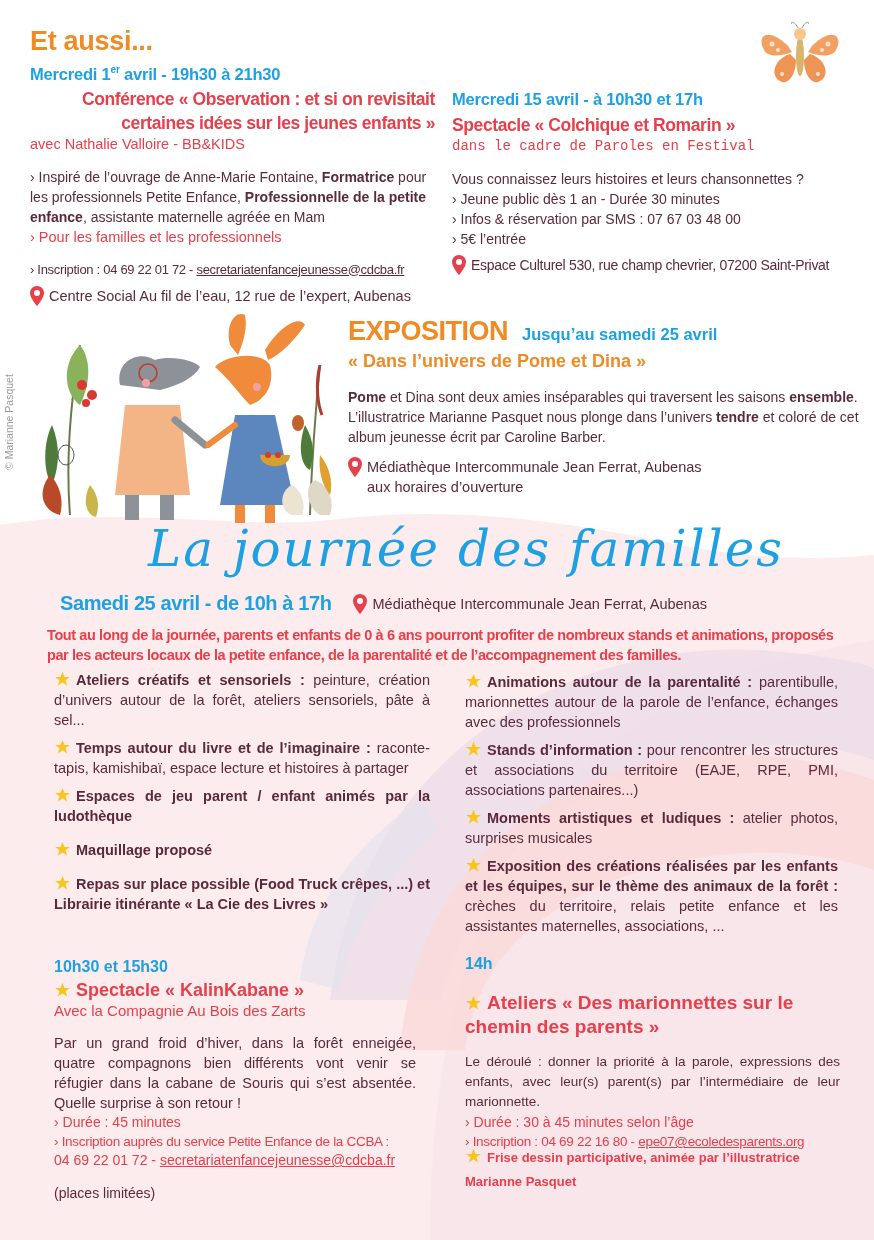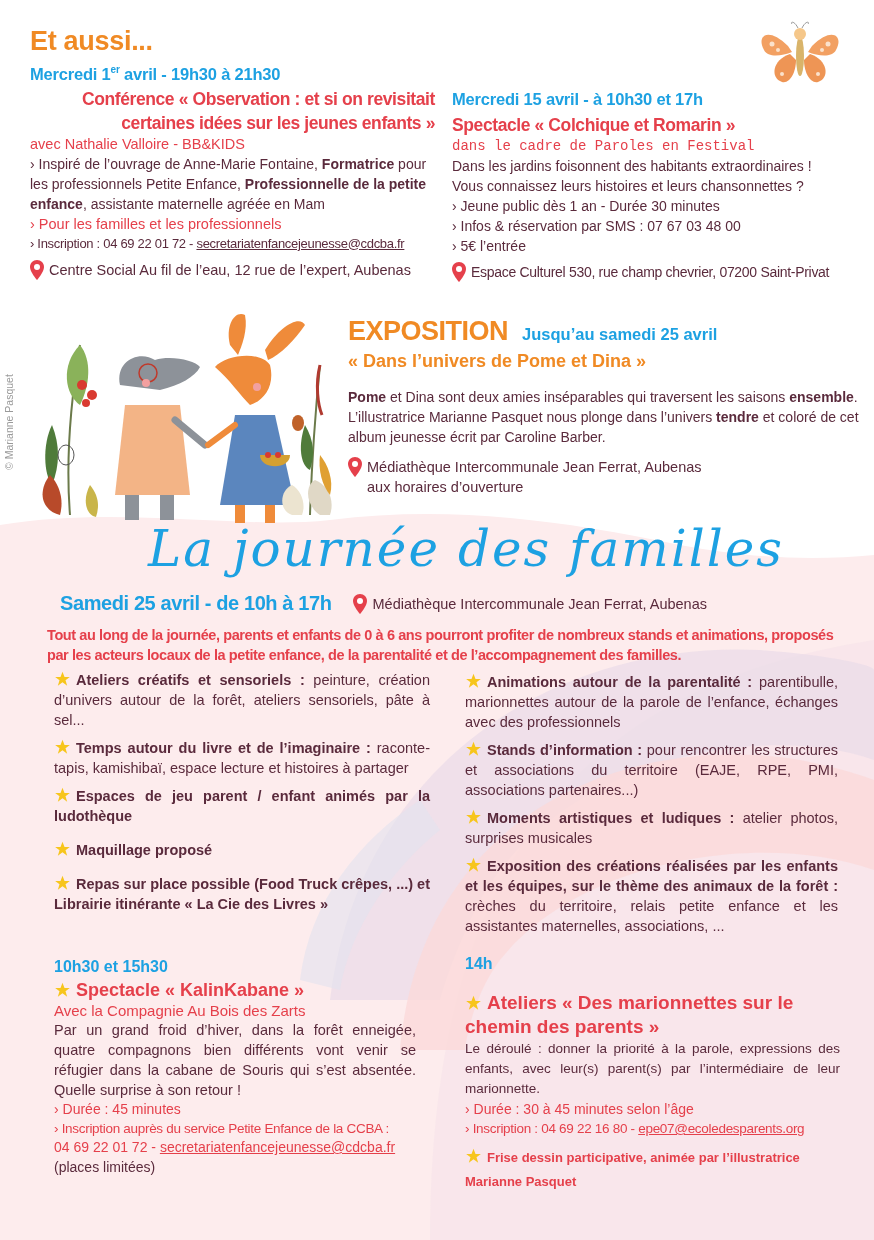--- a/index.html
+++ b/index.html
@@ -10,21 +10,21 @@
 
   
   .bg-wave { position: absolute; left: 0; top: 0; width: 874px; height: 1240px; z-index: 0; }
   .layer { position: absolute; z-index: 2; }
 
   .h-etaussi { font-size: 27px; font-weight: bold; color: #f08a24; letter-spacing: -0.3px; }
   .date { font-size: 16.5px; font-weight: bold; color: #1da1e2; letter-spacing: -0.2px; }
   .date sup { font-size: 10px; }
   .title-red { font-size: 17.5px; font-weight: bold; color: #e5404b; line-height: 24px; letter-spacing: -0.4px; }
   .sub-red { font-size: 14.5px; color: #e5404b; line-height: 19px; }
-  .body { font-size: 14.5px; line-height: 20px; color: #5a2a3c; }
+  .body { font-size: 14.5px; line-height: 20px; color: #5a2a3c; margin-top: 13px; }
   .body b { font-weight: bold; }
   .small { font-size: 13px; letter-spacing: -0.3px; }
   .link { text-decoration: underline; }
   .loc { display: flex; align-items: flex-start; gap: 5px; font-size: 14.5px; color: #5a2a3c; line-height: 20px; }
   .pin { width: 14px; height: 20px; flex: 0 0 auto; margin-top: 0px; }
 
   .expo-title { font-size: 27px; font-weight: bold; color: #f08a24; letter-spacing: -0.5px; }
   .expo-date { font-size: 16.5px; font-weight: bold; color: #1da1e2; }
   .expo-sub { font-size: 18px; font-weight: bold; color: #f08a24; }
 
@@ -89,21 +89,20 @@
       </svg>
     <span>Centre Social Au fil de l’eau, 12 rue de l’expert, Aubenas</span>
   </div>
 </div>
 
 <div class="layer" style="left:452px; top:90px; width:410px;">
   <div class="date">Mercredi 15 avril - à 10h30 et 17h</div>
   <div class="title-red" style="margin-top:4px;">Spectacle « Colchique et Romarin »</div>
   <div class="sub-red" style="font-size:14px;font-family:Liberation Mono, monospace;">dans le cadre de Paroles en Festival</div>
   <div class="body" style="font-size:14px;">
-    <div>Dans les jardins foisonnent des habitants extraordinaires !</div>
     <div>Vous connaissez leurs histoires et leurs chansonnettes ?</div>
     <div>› Jeune public dès 1 an - Durée 30 minutes</div>
     <div>› Infos &amp; réservation par SMS : 07 67 03 48 00</div>
     <div>› 5€ l’entrée</div>
   </div>
   <div class="loc" style="margin-top:6px; font-size:14px; letter-spacing:-0.3px;">
     <svg class="pin" viewBox="0 0 14 20">
         <path d="M7 0 C3 0 0 3 0 7 C0 12 7 20 7 20 C7 20 14 12 14 7 C14 3 11 0 7 0 Z" fill="#e5404b"></path>
         <circle cx="7" cy="7" r="3" fill="#fff"></circle>
       </svg>

